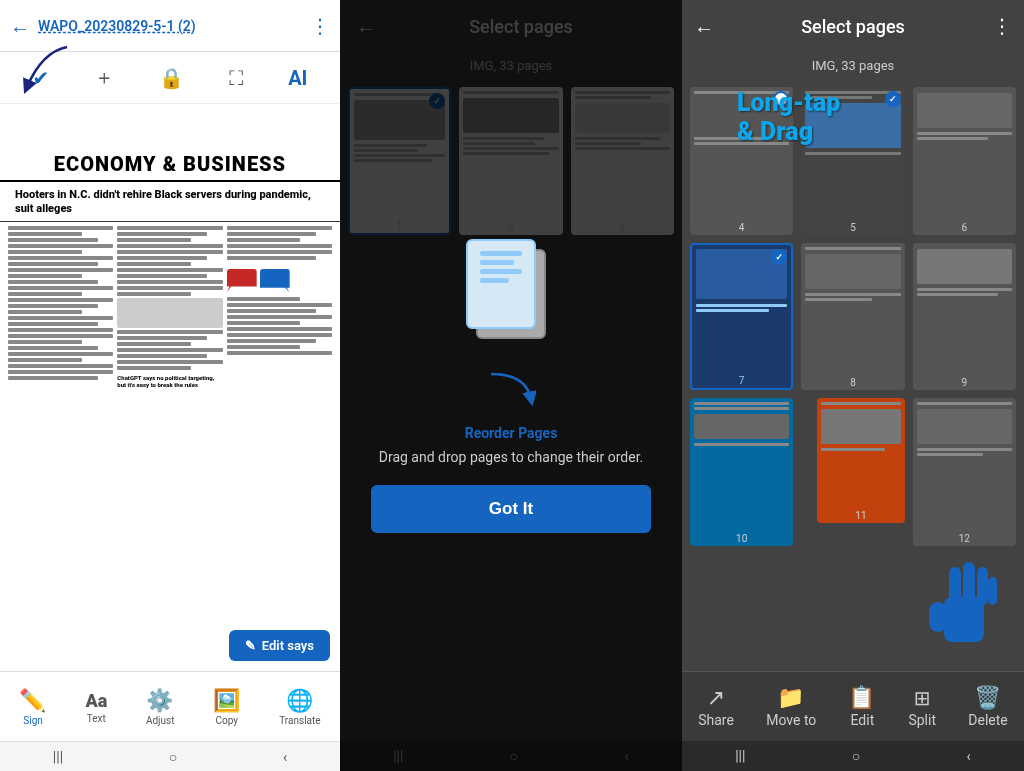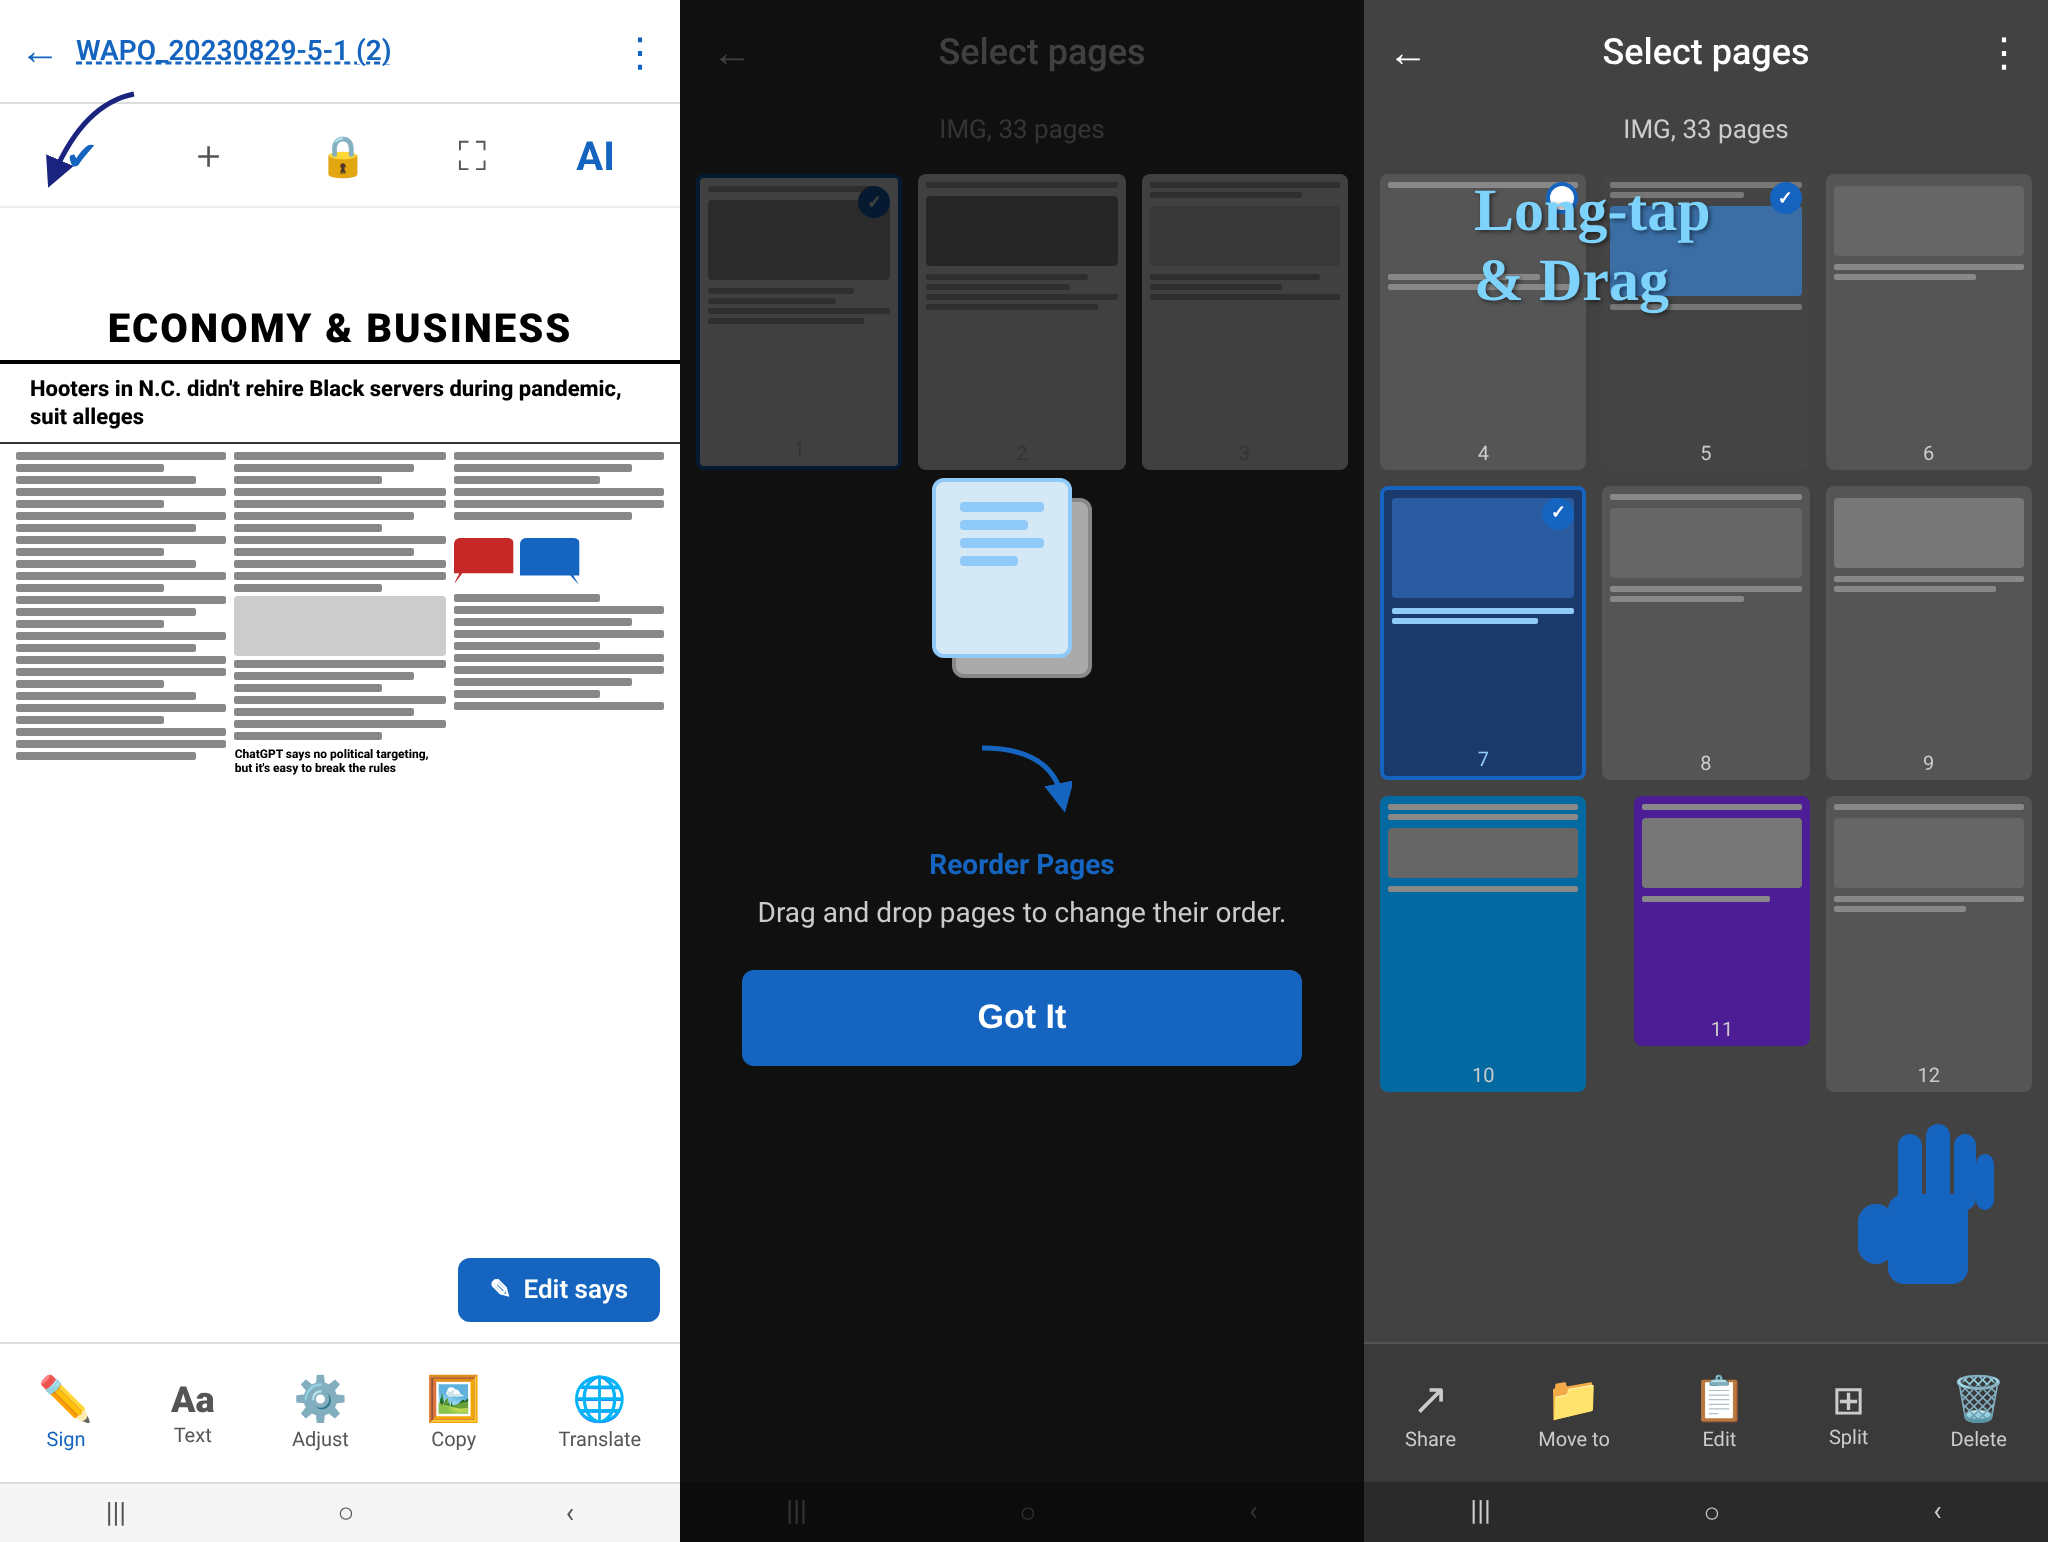--- a/index.html
+++ b/index.html
@@ -405,21 +405,21 @@
       flex-direction: column;
       align-items: center;
       cursor: pointer;
     }
     .right-nav-icon {
       font-size: 22px;
       color: #ccc;
       margin-bottom: 2px;
     }
     .right-nav-label {
-      font-size: 10px;
+      font-size: 14px;
       color: #ccc;
     }
     .right-system-nav {
       height: 30px;
       background: #2a2a2a;
       display: flex;
       align-items: center;
       justify-content: space-around;
     }
     .thumb-img-dark {
@@ -749,42 +749,42 @@
       <div class="page-thumb" style="background:#0369a1;">
         <div class="page-thumb-inner">
           <div class="thumb-line" style="background:#888;"></div>
           <div class="thumb-line" style="background:#888;"></div>
           <div class="thumb-img-placeholder" style="background:#666; height:25px;"></div>
           <div class="thumb-line" style="background:#888;"></div>
         </div>
         <div class="page-num">10</div>
       </div>
 
-      <div class="page-thumb" style="background:#4c1d95;margin-left:16px;">
+      <div class="page-thumb" style="background:#c2410c;margin-left:16px;">
         <div class="page-thumb-inner">
           <div class="thumb-line" style="background:#888;"></div>
           <div class="thumb-img-placeholder" style="background:#777;"></div>
           <div class="thumb-line" style="width:80%; background:#888;"></div>
         </div>
         <div class="page-num">11</div>
       </div>
 
       <div class="page-thumb" style="background:#555;">
         <div class="page-thumb-inner">
           <div class="thumb-line" style="background:#888;"></div>
           <div class="thumb-img-placeholder" style="background:#666;"></div>
           <div class="thumb-line" style="background:#888;"></div>
           <div class="thumb-line" style="width:70%; background:#888;"></div>
         </div>
         <div class="page-num">12</div>
       </div>
     </div>
 
     <div style="position:absolute; top:10px; left:55px; z-index:10; pointer-events:none;">
-      <div style="font-size:30px; font-weight:900; color:#7dd3fc; line-height:1.15; text-shadow:1px 1px 2px rgba(0,0,0,0.5);font-family:Liberation Serif, serif;">Long-tap<br>&amp; Drag</div>
+      <div style="font-size:25px; font-weight:900; color:#0ea5e9; line-height:1.15; text-shadow:1px 1px 2px rgba(0,0,0,0.5);">Long-tap<br>&amp; Drag</div>
     </div>
 
     <div style="position:absolute; bottom:10px; right:15px; z-index:10; pointer-events:none;">
       <svg width="90" height="110" viewBox="0 0 90 110">
 
         <g fill="#1565c0">
 
           <rect x="25" y="50" width="40" height="45" rx="8" ry="8"></rect>
 
           <rect x="10" y="55" width="18" height="30" rx="9" ry="9"></rect>

